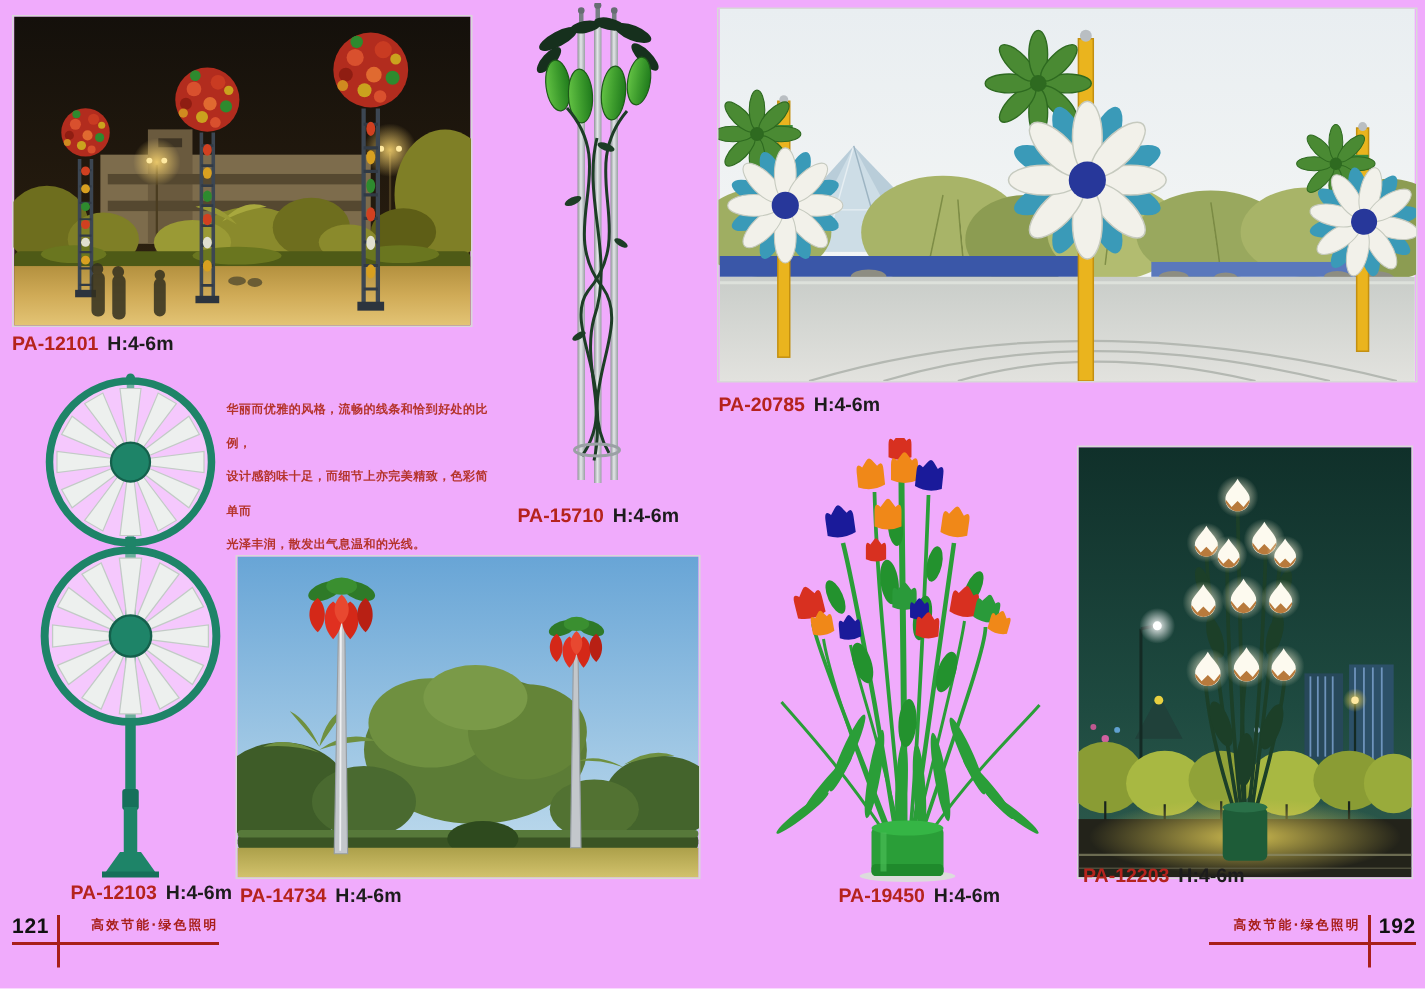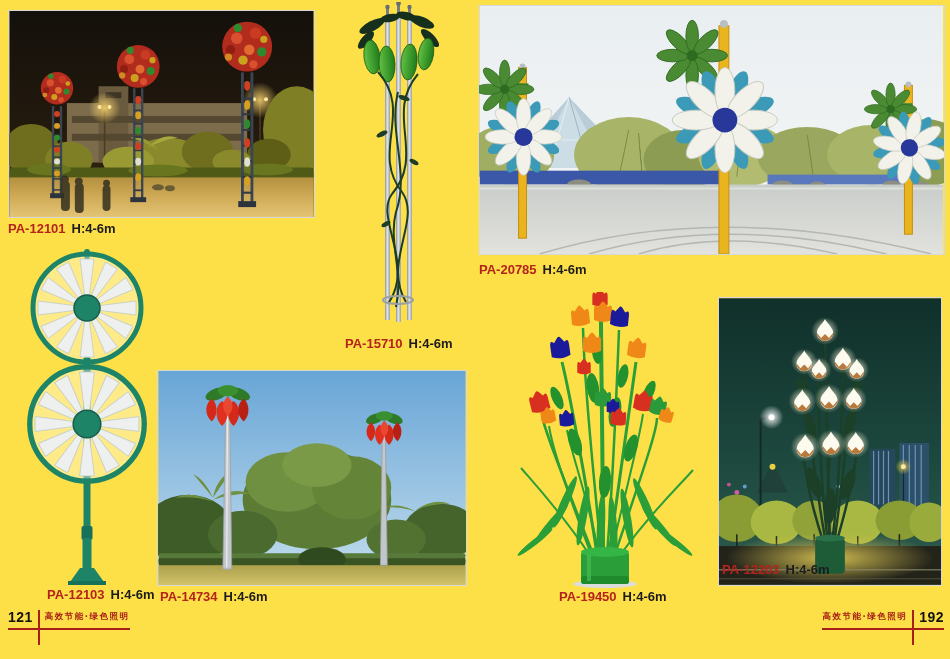--- a/index.html
+++ b/index.html
@@ -1,35 +1,35 @@
 <!DOCTYPE html>
 <html style="--label_red: #b5231d; --desc_red: #b5342c; --footer_red: #a81f1a; --pole_teal: #1e8468; --pole_yellow: #eab41e; --pot_green: #2a9e38; --hub_blue: #27379a; --chili_red: #d42818; --mango_green: #3f9e2e;"><head>
 <meta charset="utf-8">
 <style>
   html,body{margin:0;padding:0;background:#fff;}
-  .page{position:relative;width:950px;height:659px;background:#fde047;overflow:hidden;
+  .page{position:relative;width:950px;height:659px;background:#f0abfc;overflow:hidden;
         font-family:"Liberation Sans",sans-serif;}
   .photo{position:absolute;border:1px solid #d8d8d8;box-sizing:border-box;}
   .illus{position:absolute;}
   .plabel{position:absolute;font-weight:700;font-size:13px;color:#1c1c1c;white-space:nowrap;
           font-family:"Liberation Sans",sans-serif;}
   .plabel .code{color:var(--label_red,#b5231d);margin-right:6px;}
   .desc{position:absolute;left:151px;top:262px;width:180px;
         font-weight:700;font-size:8px;line-height:22.5px;letter-spacing:.3px;
         color:var(--desc_red,#b5342c);white-space:pre-line;
         font-family:"DejaVu Sans",sans-serif;}
   .footer{position:absolute;top:609px;display:flex;align-items:flex-start;}
   .footer.left{left:8px;}
   .footer.right{right:6px;}
   .f-inner{display:flex;align-items:center;border-bottom:2px solid var(--footer_red,#a81f1a);padding-bottom:3px;}
   .f-num{font-weight:700;font-size:14px;color:#111;letter-spacing:.5px;}
   .f-div{position:relative;width:2px;height:14px;background:var(--footer_red,#a81f1a);margin:0 5px;}
   .f-tail{position:absolute;left:0;top:100%;width:2px;height:21px;background:var(--footer_red,#a81f1a);}
   .f-slogan{font-weight:700;font-size:8.5px;letter-spacing:1.5px;color:var(--footer_red,#a81f1a);
-            font-family:"DejaVu Sans",sans-serif;}
+            font-family:"DejaVu Sans",sans-serif;margin-left:16px;}
   svg{display:block;}
 </style>
 </head>
 <body>
 
 <div class="page">
 
   <svg class="photo" style="left:8px;top:10px" width="307" height="208" viewBox="0 0 307 208">
     <defs>
       <linearGradient id="p1sky" x1="0" y1="0" x2="0" y2="1">
@@ -353,20 +353,23 @@
     <use href="#fanwheel" transform="translate(65,178) scale(1.06)"></use>
     <rect x="59.5" y="280" width="11" height="14" rx="2" fill="#16705a"></rect>
     <rect x="60.5" y="292" width="9" height="34" fill="var(--pole_teal,#1e8468)"></rect>
     <polygon points="48,336 82,336 72,322 58,322" fill="var(--pole_teal,#1e8468)"></polygon>
     <rect x="46" y="335" width="38" height="4" fill="#16705a"></rect>
   </svg>
   <div class="plabel" style="left:47px;top:587px">
     <span class="code">PA-12103</span><span>H:4-6m</span>
   </div>
 
+  <div class="desc">华丽而优雅的风格，流畅的线条和恰到好处的比例，
+设计感韵味十足，而细节上亦完美精致，色彩简单而
+光泽丰润，散发出气息温和的光线。</div>
 
   <svg class="photo" style="left:157px;top:370px" width="310" height="216" viewBox="0 0 310 216">
     <defs>
       <linearGradient id="p3sky" x1="0" y1="0" x2="0" y2="1">
         <stop offset="0" stop-color="#68a5d6"></stop>
           <stop offset="1" stop-color="#c4deee"></stop>
       </linearGradient>
       <linearGradient id="p3grass" x1="0" y1="0" x2="0" y2="1">
         <stop offset="0" stop-color="#aca04a"></stop>
           <stop offset="1" stop-color="#d2c26c"></stop>
@@ -594,21 +597,21 @@
     <use href="#bud" transform="translate(84,104)"></use>
     <use href="#bud" transform="translate(111,101) scale(1.05)"></use>
     <use href="#bud" transform="translate(136,102) scale(0.95)"></use>
     <use href="#bud" transform="translate(87,150) scale(1.05)"></use>
     <use href="#bud" transform="translate(113,147) scale(1.05)"></use>
     <use href="#bud" transform="translate(138,147)"></use>
 
     <rect x="97" y="242" width="30" height="36" rx="4" fill="#1e5c38"></rect>
     <ellipse cx="112" cy="242" rx="15" ry="3.5" fill="#2a7048"></ellipse>
   </svg>
-  <div class="plabel" style="left:722px;top:562px">
+  <div class="plabel" style="left:722px;top:576px">
     <span class="code">PA-12203</span><span>H:4-6m</span>
   </div>
 
   <div class="footer left">
     <div class="f-inner">
       <span class="f-num">121</span>
       <span class="f-div">
           <span class="f-tail"></span>
         </span>
       <span class="f-slogan">高效节能·绿色照明</span>

